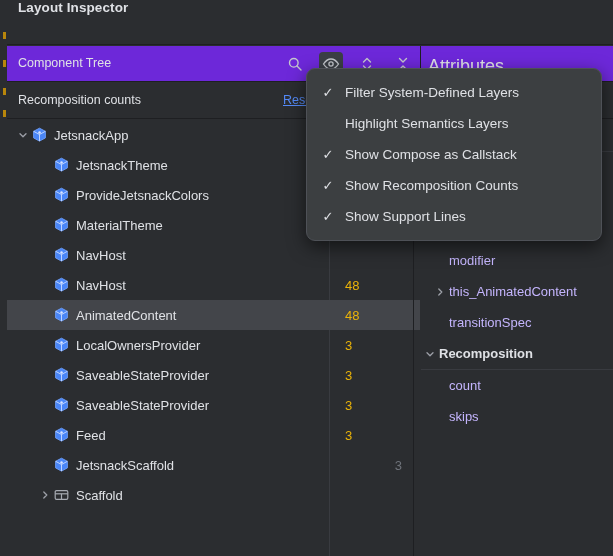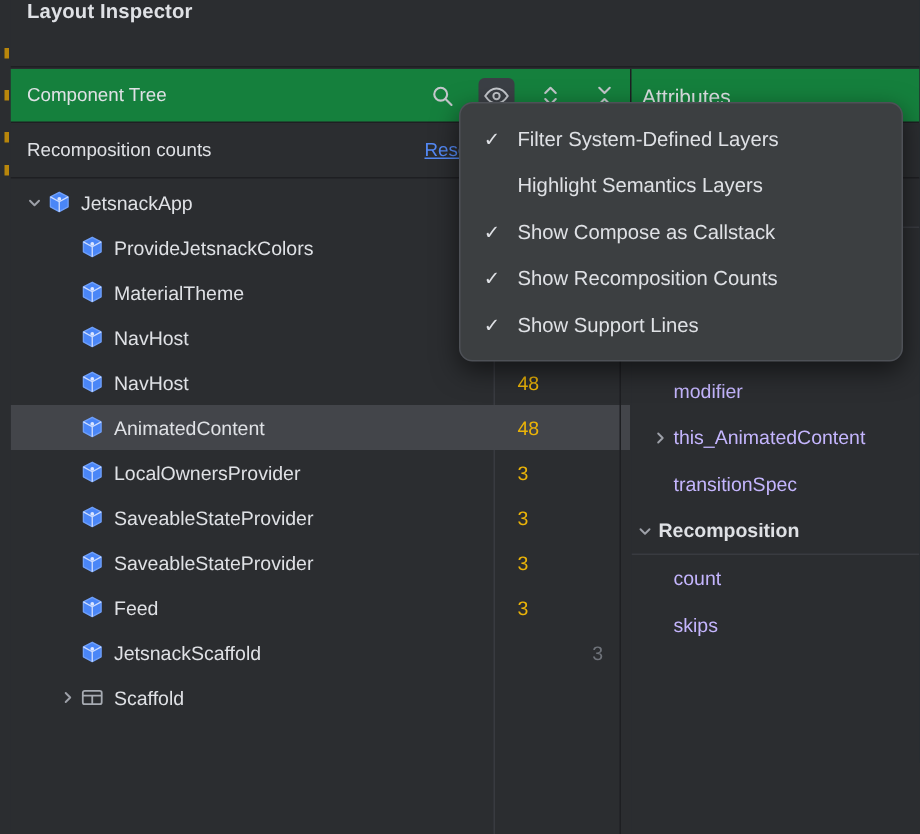--- a/index.html
+++ b/index.html
@@ -21,25 +21,25 @@
     background: #2b2d30; display: flex; 
     border-bottom: 1px solid #1e1f22;
   }
   .titlebar .title {
     font-size: 13.5px; font-weight: bold; color: #dfe1e5; padding-left: 11px; letter-spacing: .1px;
   }
 
   
   .toolheader {
     position: absolute; left: 7px; top: 46px; width: 606px; height: 36px;
-    background: #15803d; border-bottom: 1px solid #1e1f22;
+    background: #6d28d9; border-bottom: 1px solid #1e1f22;
   }
   .toolheader .divider-v { position: absolute; left: 413px; top: 0; width: 1px; height: 36px; background: #1e1f22; }
   .toolheader .label-left { position: absolute; left: 11px; top: 10px; font-size: 12.5px; color: #dfe1e5; }
-  .toolheader .label-right { position: absolute; left: 421px; top: 10px; font-size: 14px; color: #dfe1e5; text-align: right; }
+  .toolheader .label-right { position: absolute; left: 421px; top: 10px; font-size: 18px; color: #dfe1e5; text-align: right; }
   .tool-icons { position: absolute; left: 276px; top: 6px; display: flex; gap: 12px; align-items: center; }
   .tool-icon { width: 24px; height: 24px; display: flex; align-items: center; justify-content: center; border-radius: 4px; cursor: default; }
   .tool-icon.active { background: #3b3f45; }
   .tool-icon svg { display: block; }
 
   
   .recompbar {
     position: absolute; left: 7px; top: 83px; width: 606px; height: 36px;
     background: #2b2d30; border-bottom: 1px solid #1e1f22;
   }
@@ -178,20 +178,33 @@
           <div style="width: 30px; flex: 0 0 30px;"></div>
           <div class="tw-chevron"></div>
           <div class="node-icon">
             <svg width="15" height="16" viewBox="0 0 15 16" fill="none">
               <path d="M7.5 1.2 L13.4 4.3 L13.4 10.9 L7.5 14.1 L1.6 10.9 L1.6 4.3 Z" fill="#4a86f7" stroke="#6f9ff9" stroke-width="0.9" stroke-linejoin="round"></path>
               <path d="M1.6 4.3 L7.5 7.5 L13.4 4.3" stroke="#cddcfd" stroke-width="0.9" fill="none" stroke-linejoin="round"></path>
               <path d="M7.5 7.5 L7.5 14.1" stroke="#cddcfd" stroke-width="0.9"></path>
               <circle cx="7.5" cy="5.6" r="1.25" fill="#dbe6ff"></circle>
             </svg>
           </div>
+          <span class="node-label">JetsnackTheme</span>
+        </div>
+        <div class="tree-row">
+          <div style="width: 30px; flex: 0 0 30px;"></div>
+          <div class="tw-chevron"></div>
+          <div class="node-icon">
+            <svg width="15" height="16" viewBox="0 0 15 16" fill="none">
+              <path d="M7.5 1.2 L13.4 4.3 L13.4 10.9 L7.5 14.1 L1.6 10.9 L1.6 4.3 Z" fill="#4a86f7" stroke="#6f9ff9" stroke-width="0.9" stroke-linejoin="round"></path>
+              <path d="M1.6 4.3 L7.5 7.5 L13.4 4.3" stroke="#cddcfd" stroke-width="0.9" fill="none" stroke-linejoin="round"></path>
+              <path d="M7.5 7.5 L7.5 14.1" stroke="#cddcfd" stroke-width="0.9"></path>
+              <circle cx="7.5" cy="5.6" r="1.25" fill="#dbe6ff"></circle>
+            </svg>
+          </div>
           <span class="node-label">ProvideJetsnackColors</span>
         </div>
         <div class="tree-row">
           <div style="width: 30px; flex: 0 0 30px;"></div>
           <div class="tw-chevron"></div>
           <div class="node-icon">
             <svg width="15" height="16" viewBox="0 0 15 16" fill="none">
               <path d="M7.5 1.2 L13.4 4.3 L13.4 10.9 L7.5 14.1 L1.6 10.9 L1.6 4.3 Z" fill="#4a86f7" stroke="#6f9ff9" stroke-width="0.9" stroke-linejoin="round"></path>
               <path d="M1.6 4.3 L7.5 7.5 L13.4 4.3" stroke="#cddcfd" stroke-width="0.9" fill="none" stroke-linejoin="round"></path>
               <path d="M7.5 7.5 L7.5 14.1" stroke="#cddcfd" stroke-width="0.9"></path>

